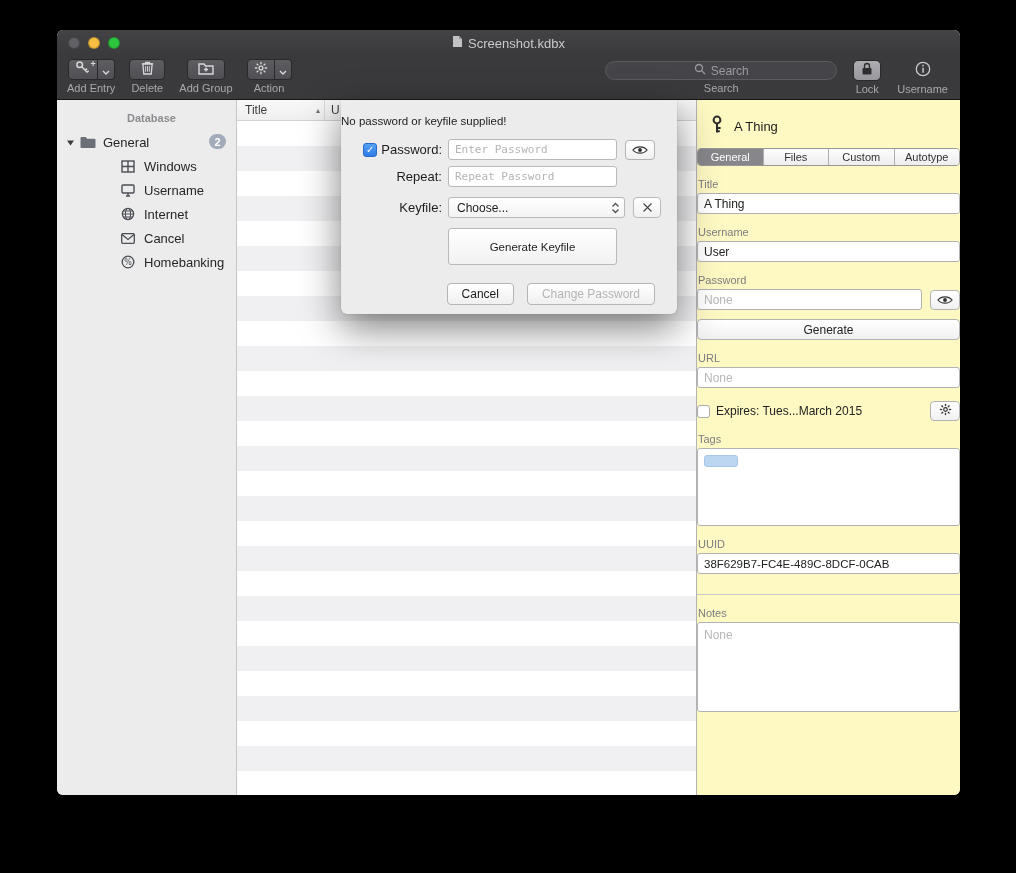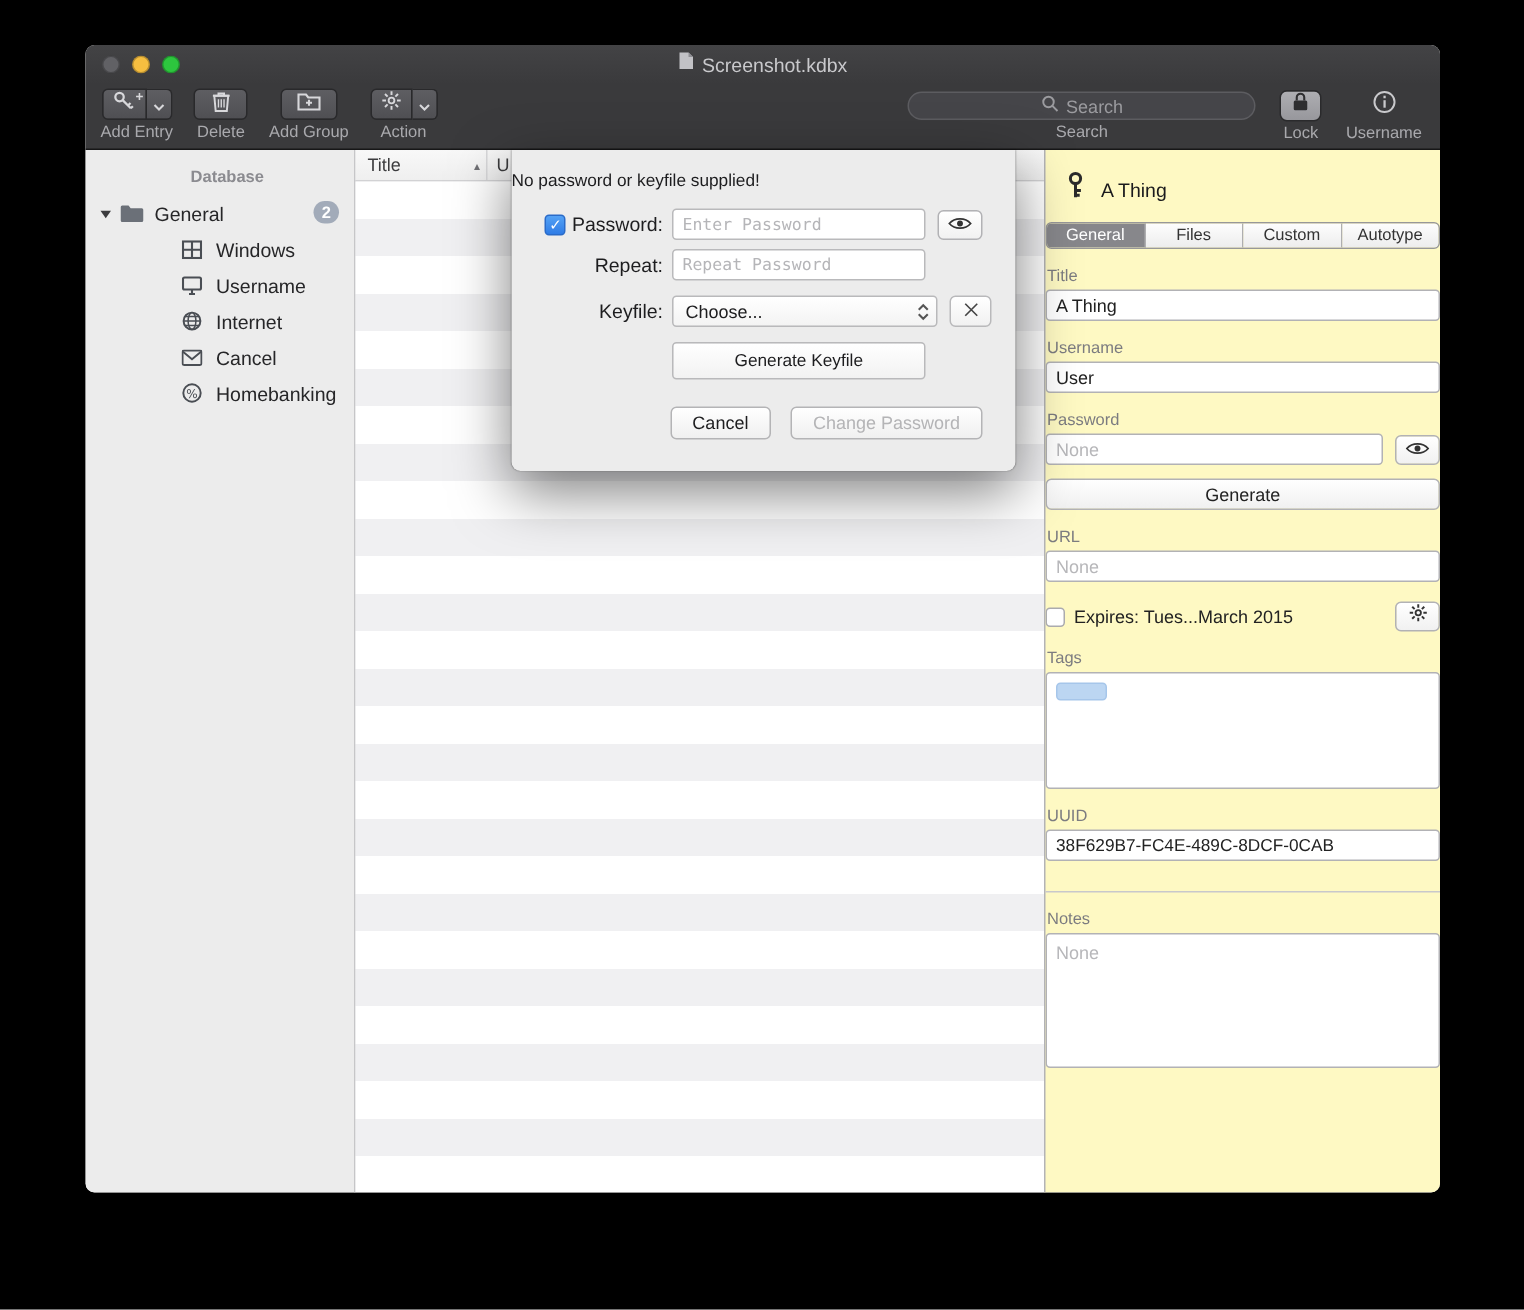--- a/index.html
+++ b/index.html
@@ -146,21 +146,21 @@
     width:177px; height:21px; border:1px solid #b9b9bb; border-radius:3px;
     background:linear-gradient(#ffffff,#f3f3f3); display:flex; align-items:center;
     font-size:12px; color:#1d1d1f; padding:0 4px 0 8px; cursor:pointer;
   }
   .popup-btn .stepper { margin-left:auto; display:flex; }
   .x-btn {
     width:28px; height:21px; margin-left:8px; border:1px solid #b9b9bb; border-radius:4px;
     background:linear-gradient(#ffffff,#f1f1f1); display:flex; align-items:center; justify-content:center; cursor:pointer;
   }
   .gen-keyfile {
-    margin:4px 0 0 107px; width:169px; height:25px; border:1px solid #b9b9bb; border-radius:3px;
+    margin:4px 0 0 107px; width:169px; height:37px; border:1px solid #b9b9bb; border-radius:3px;
     background:linear-gradient(#ffffff,#f2f2f2); font-size:11.5px; color:#1d1d1f;
     font-family:"Liberation Sans",sans-serif; cursor:pointer;
   }
   .d-buttons { display:flex; justify-content:flex-end; gap:13px; padding-right:22px; margin-top:18px; }
   .dbtn {
     height:22px; border:1px solid #b4b4b6; border-radius:4px;
     background:linear-gradient(#ffffff,#f0f0f0); font-size:12px; color:#1d1d1f;
     padding:0 14px; font-family:"Liberation Sans",sans-serif; cursor:pointer;
   }
   .dbtn.disabled { color:#b4b4b6; }

